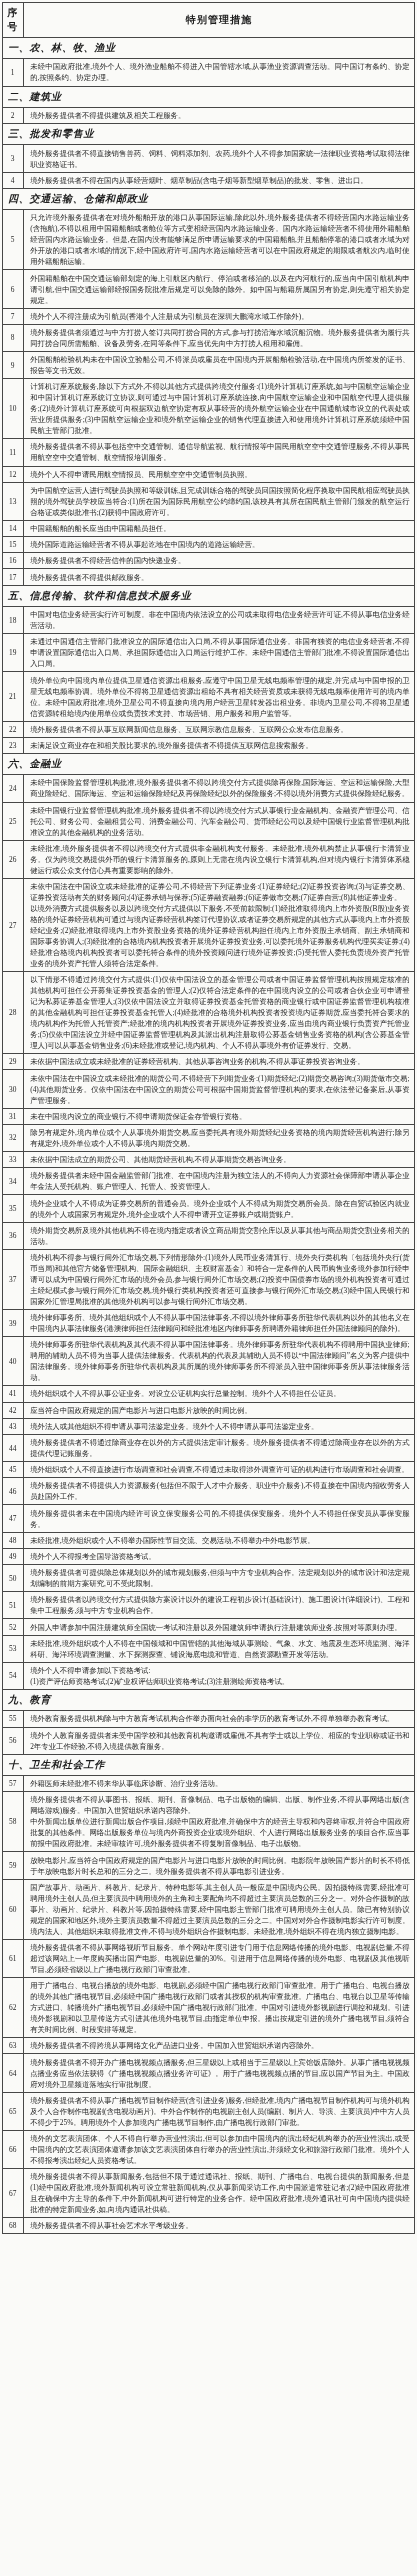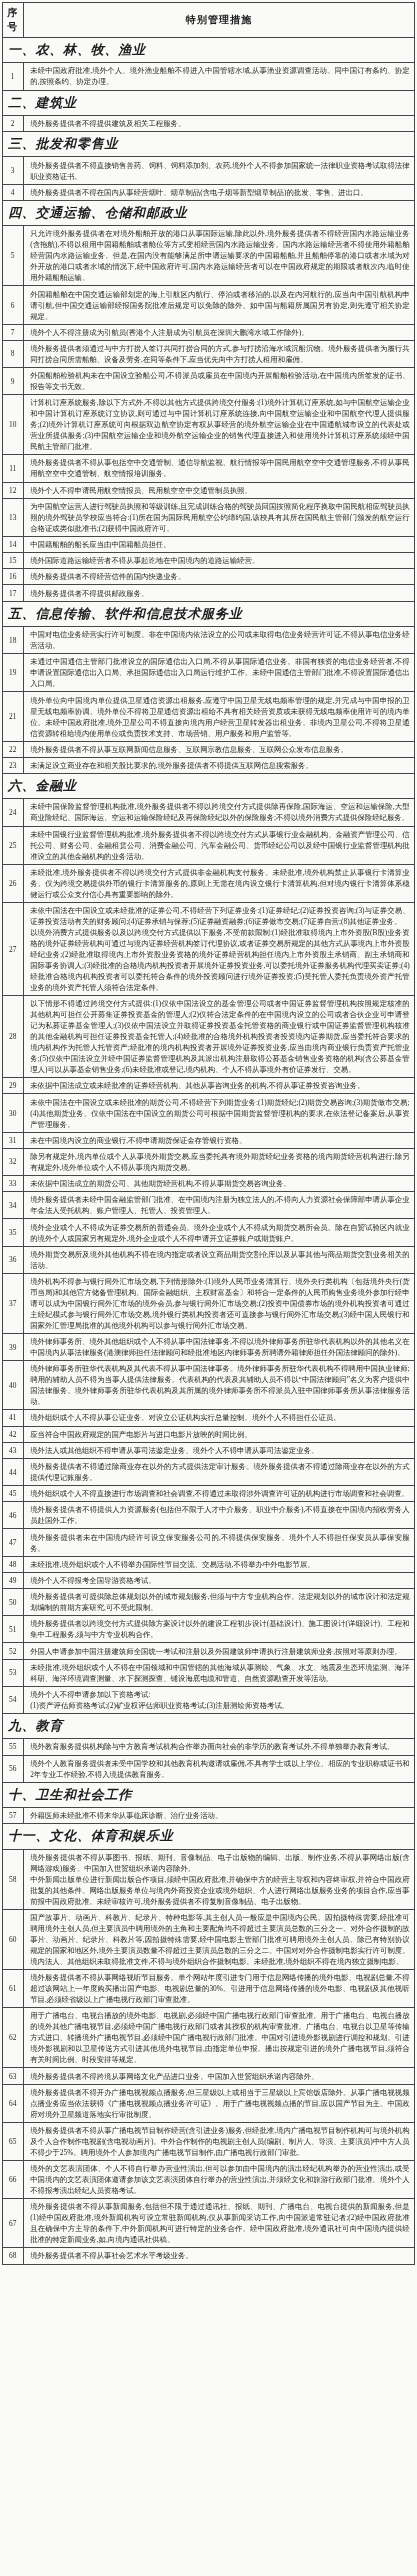--- a/index.html
+++ b/index.html
@@ -47,21 +47,21 @@
     font-weight:bold;
     text-align:center;
     font-size:10px;
     padding:3.2px 1.1px;
     white-space:normal;
     letter-spacing:1.1px;
   }
   tr.section td{
     font-weight:bold;
     font-style:italic;
-    font-size:13px;
+    font-size:10px;
     padding:3.2px 4.2px 3.2px 5.3px;
     letter-spacing:0.8px;
     white-space:normal;
     text-align:left;
     font-family:"Liberation Serif","DejaVu Serif",serif;
   }
 </style>
 </head>
 <body>
 
@@ -311,27 +311,28 @@
           <td class="no-col">56</td>
           <td class="measure-col">境外个人教育服务提供者未受中国学校和其他教育机构邀请或雇佣,不具有学士或以上学位、相应的专业职称或证书和2年专业工作经验,不得入境提供教育服务。</td>
         </tr>
         <tr class="section">
           <td colspan="2">十、卫生和社会工作</td>
         </tr>
         <tr>
           <td class="no-col">57</td>
           <td class="measure-col">外籍医师未经批准不得来华从事临床诊断、治疗业务活动。</td>
         </tr>
-        <tr class="section">
-          <td colspan="2">十一、文化、体育和娱乐业</td>
-        </tr>
         <tr>
           <td class="no-col">58</td>
           <td class="measure-col">境外服务提供者不得从事图书、报纸、期刊、音像制品、电子出版物的编辑、出版、制作业务,不得从事网络出版(含网络游戏)服务。中国加入世贸组织承诺内容除外。
 中外新闻出版单位进行新闻出版合作项目,须经中国政府批准,并确保中方的经营主导权和内容终审权,并符合中国政府批复的其他条件。网络出版服务单位与境内外商投资企业或境外组织、个人进行网络出版服务业务的项目合作,应当事前报中国政府批准。未经审核许可,境外服务提供者不得复制音像制品、电子出版物。</td>
+        </tr>
+        <tr>
+          <td class="no-col">59</td>
+          <td class="measure-col">放映电影片,应当符合中国政府规定的国产电影片与进口电影片放映的时间比例。电影院年放映国产影片的时长不得低于年放映电影片时长总和的三分之二。境外服务提供者不得从事电影引进业务。</td>
         </tr>
         <tr>
           <td class="no-col">60</td>
           <td class="measure-col">国产故事片、动画片、科教片、纪录片、特种电影等,其主创人员一般应是中国境内公民。因拍摄特殊需要,经批准可聘用境外主创人员,但主要演员中聘用境外的主角和主要配角均不得超过主要演员总数的三分之一。对外合作摄制的故事片、动画片、纪录片、科教片等,因拍摄特殊需要,经中国电影主管部门批准可聘用境外主创人员。除已有特别协议规定的国家和地区外,境外主要演员数量不得超过主要演员总数的三分之二。中国对对外合作摄制电影实行许可制度。境内法人、其他组织未取得批准文件,不得与境外组织合作摄制电影。未经批准,境外组织不得在境内独立摄制电影。</td>
         </tr>
         <tr>
           <td class="no-col">61</td>
           <td class="measure-col">境外服务提供者不得从事网络视听节目服务。单个网站年度引进专门用于信息网络传播的境外电影、电视剧总量,不得超过该网站上一年度购买播出国产电影、电视剧总量的30%。引进用于信息网络传播的境外电影、电视剧及其他视听节目,必须经省级以上广播电视行政部门审查批准。</td>
         </tr>
         <tr>

